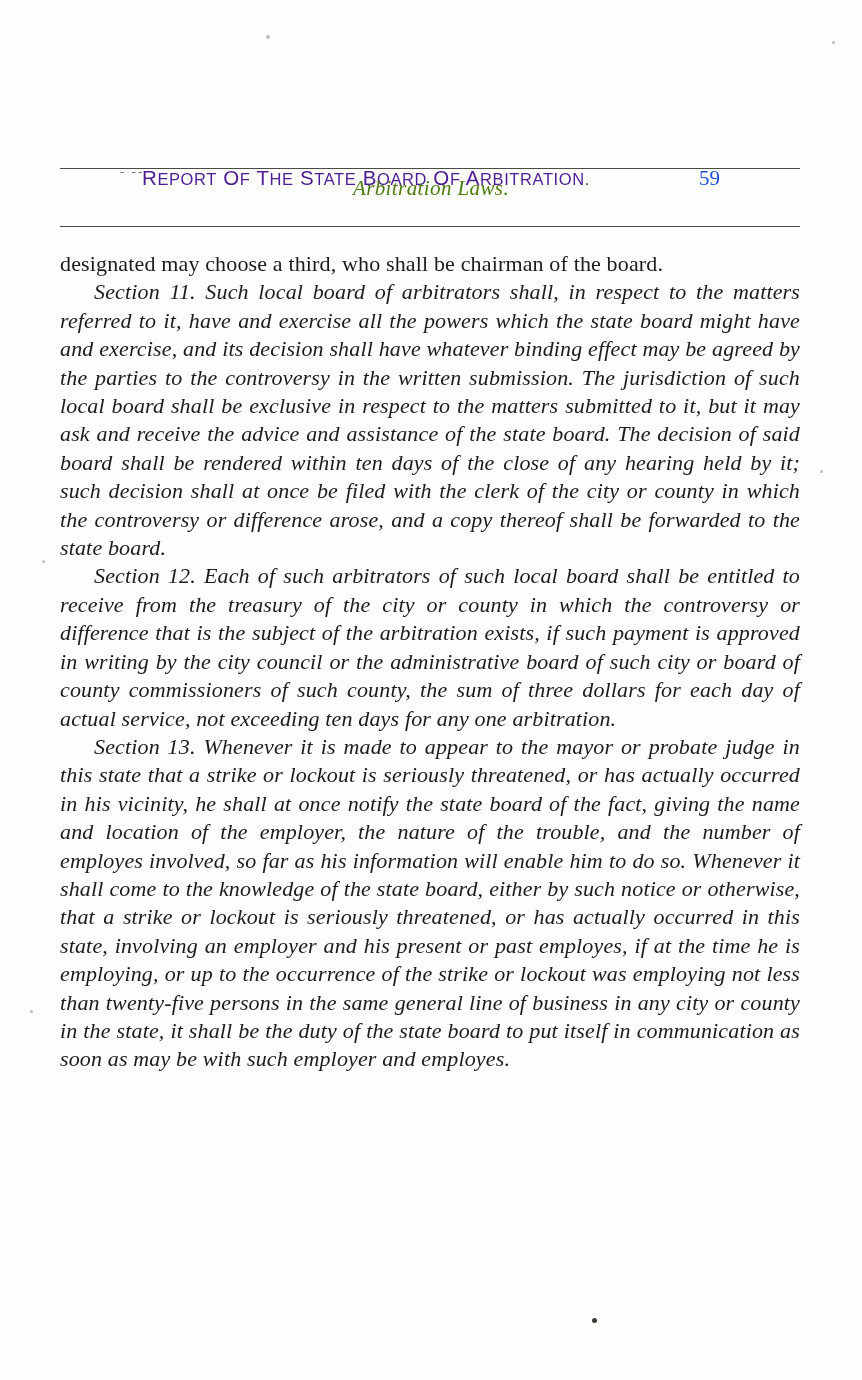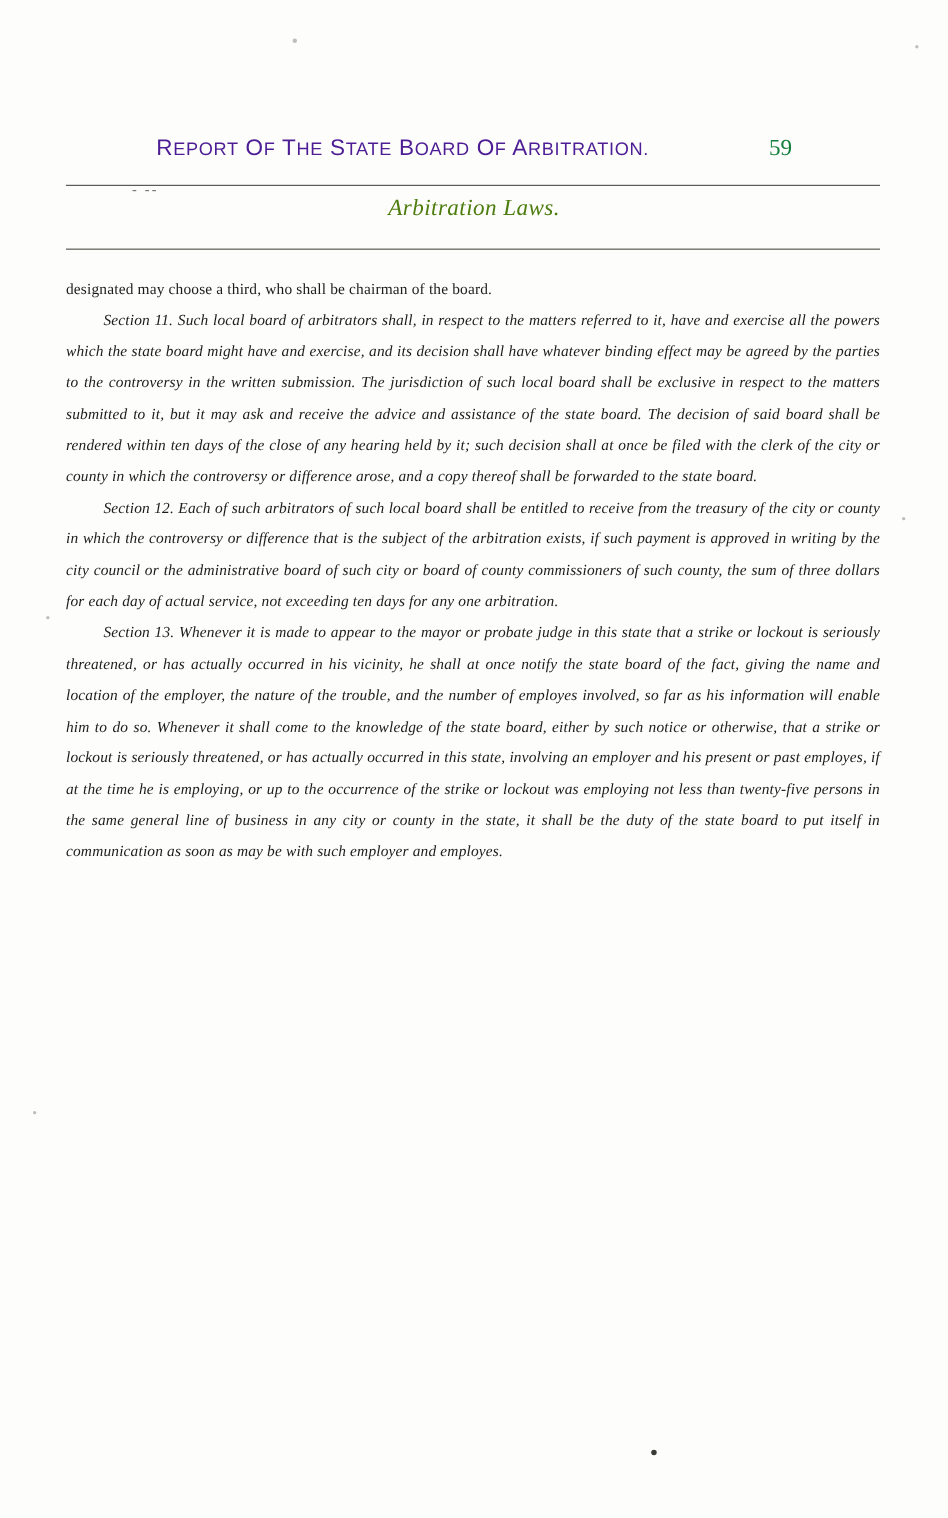--- a/index.html
+++ b/index.html
@@ -41,22 +41,23 @@
     font-size: 20.5px;
     letter-spacing: .6px;
     color: #4c1d95;
     white-space: nowrap;
   }
   .running-head .sc {
     font-size: 16.5px;
   }
   .folio {
     font-size: 21px;
-    color: #15803d;
+    color: #1d4ed8;
     padding-left: 16px;
+    margin-top: 44px;
   }
   .rule {
     position: absolute;
     left: 60px;
     width: 740px;
     border-top: 1px solid #4a4a45;
     height: 0;
   }
   .rule.top { top: 168px; }
   .rule.bottom { top: 226px; }
@@ -77,21 +78,21 @@
     font-style: italic;
     font-size: 21px;
     letter-spacing: .4px;
     color: #4d7c0f;
   }
   .body-text {
     position: absolute;
     left: 60px;
     top: 250px;
     width: 740px;
-    font-size: 14px;
+    font-size: 22px;
     line-height: 28.4px;
     text-align: justify;
     text-justify: inter-word;
     color: #1b1b18;
     letter-spacing: .15px;
   }
   .body-text p {
     margin: 0;
   }
   .body-text p.indent {

